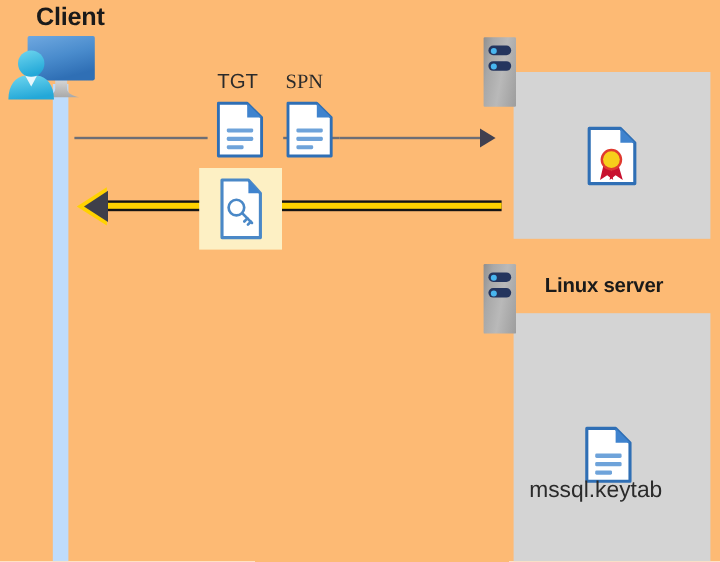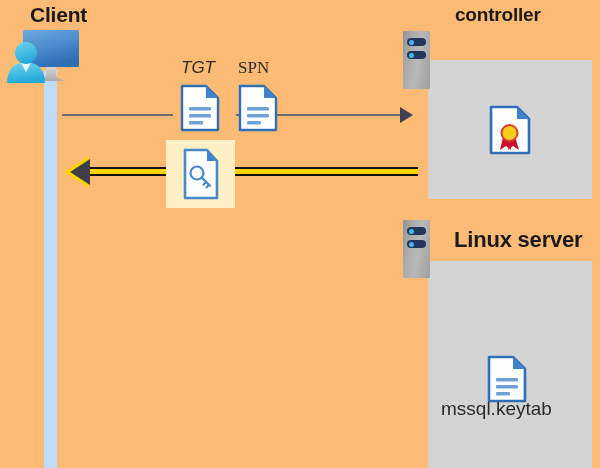--- a/index.html
+++ b/index.html
@@ -44,21 +44,21 @@
   }
   #dc-title {
     left: 455px;
     top: 4px;
     font-size: 19px;
     width: 140px;
   }
   #linux-title {
     left: 454px;
     top: 228px;
-    font-size: 22px;
+    font-size: 17px;
   }
 
   
   .panel { background: #d4d4d4; }
   #dc-panel   { left: 428px; top: 60px;  width: 164px; height: 139px; }
   #linux-panel{ left: 428px; top: 261px; width: 164px; height: 207px; }
 
   
   .server-icon { width: 27px; height: 58px; }
   .server-body {
@@ -96,21 +96,21 @@
   #spn-doc { left: 238px; top: 84px; }
   #key-doc { left: 183px; top: 148px; }
   #keytab-doc { left: 487px; top: 355px; }
   #cert-doc { left: 489px; top: 105px; }
   #sql-icon  { left: 484px; top: 281px; }
 
   .doc-label {
     font-size: 17px;
     color: #2b2b2b;
   }
-  #tgt-label { left: 181px; top: 58px; font-style: italic; }
+  #tgt-label { left: 181px; top: 58px; }
   #spn-label { left: 238px; top: 58px; font-family: Liberation Serif, serif; }
   #keytab-label {
     left: 441px;
     top: 398px;
     font-size: 19px;
     color: #2b2b2b;
   }
 
   
   #key-highlight {
@@ -262,21 +262,20 @@
     </svg>
   </div>
 
   <div class="abs panel" id="dc-panel"></div>
   <div class="abs server-icon" id="dc-server">
     <div class="server-body"></div>
     <div class="server-led led-1"></div>
     <div class="server-led led-2"></div>
   </div>
   <div class="abs heading" id="dc-title">
-    <div>controller</div>
   </div>
   <div class="abs doc" id="cert-doc">
     <svg width="42" height="50" viewBox="0 0 42 50" xmlns="http://www.w3.org/2000/svg">
       <path d="M2 2 h26 l12 12 v34 h-38 z" fill="#ffffff" stroke="#2f6fb5" stroke-width="2.6" stroke-linejoin="round"></path>
       <path d="M28 2 l12 12 h-12 z" fill="#3f83ce"></path>
 
       <path d="M15 28 l-4 17 l6 -4 l5 4 l-3 -17 z" fill="#c8102e"></path>
       <path d="M25 28 l5 17 l-6 -4 l-5 4 l3 -17 z" fill="#c8102e"></path>
 
       <circle cx="20.5" cy="28" r="9" fill="#e03a2f"></circle>

